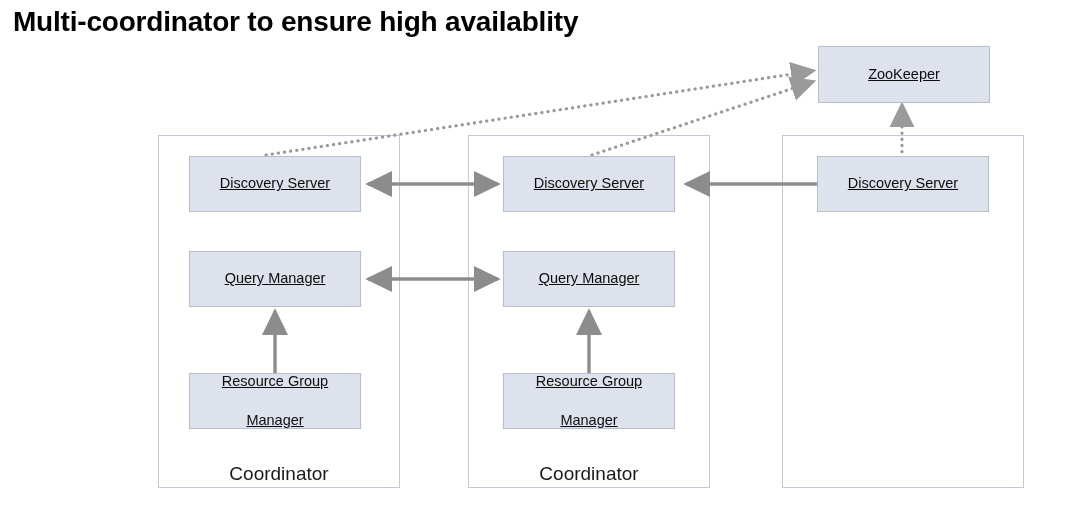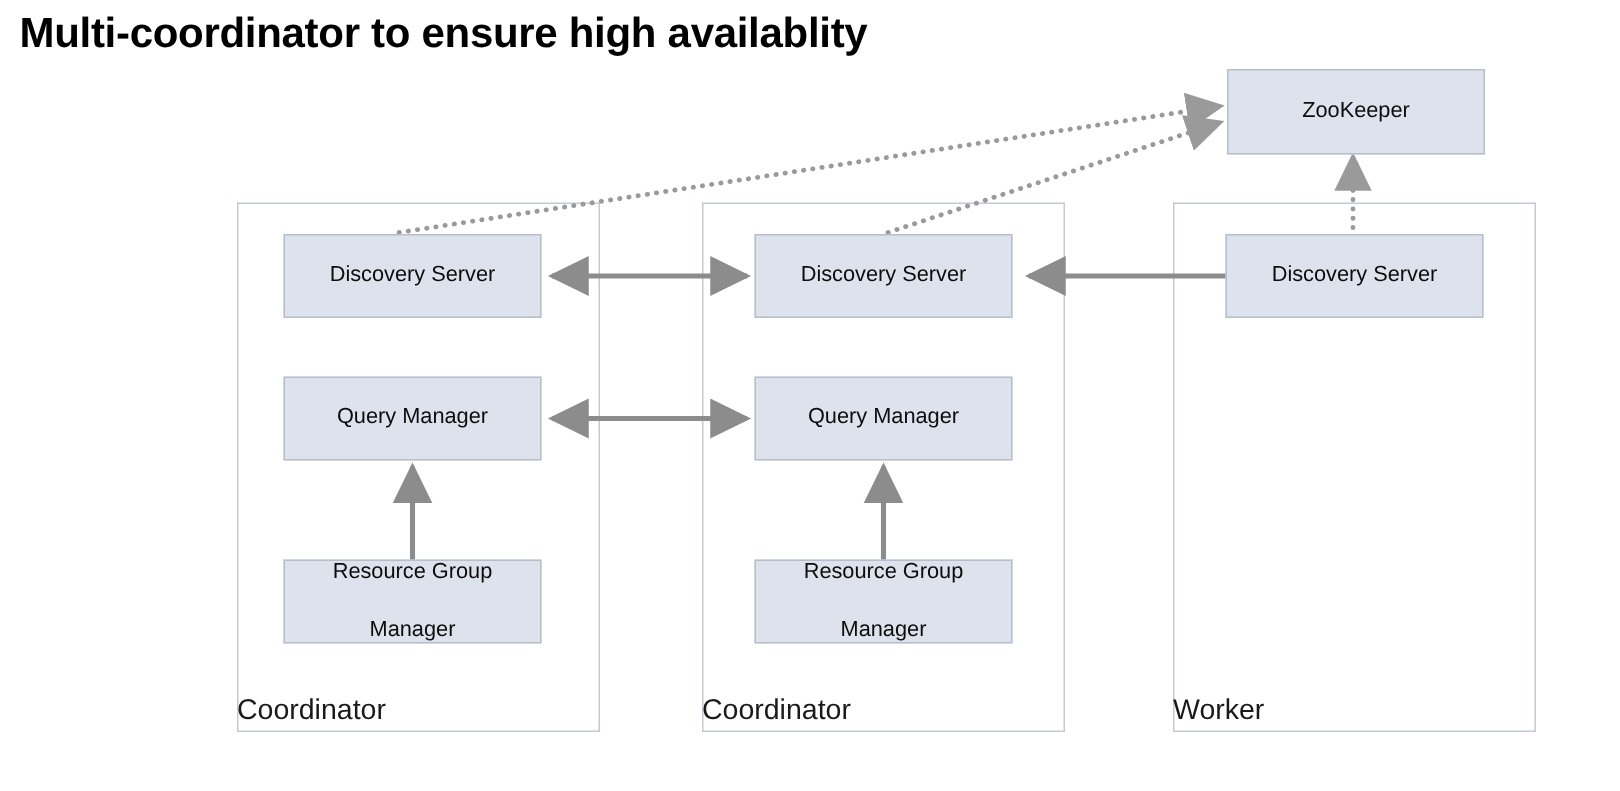--- a/index.html
+++ b/index.html
@@ -38,39 +38,41 @@
 
   .group-box {
     position: absolute;
     box-sizing: border-box;
     border: 1.4px solid #c3cad6;
     background: transparent;
   }
 
   .group-label {
     position: absolute;
+    text-align: center;
     font-size: 19px;
     color: #1a1a1a;
     font-family: "Liberation Sans", sans-serif;
     white-space: nowrap;
   }
 
   .node {
     position: absolute;
     box-sizing: border-box;
     background: #dee2ec;
     border: 1.2px solid #b6bdcd;
     display: flex;
     align-items: center;
     justify-content: center;
     text-align: center;
     font-size: 14.5px;
     line-height: 1.35;
     color: #0d0d0d;
     font-family: "Liberation Sans", sans-serif;
+    text-decoration: underline;
   }
   .node span { display: block; width: 100%; }
 
   svg.edges {
     position: absolute;
     left: 0;
     top: 0;
     width: 1080px;
     height: 527px;
     pointer-events: none;
@@ -146,15 +148,14 @@
     <span>
       <span>Resource Group</span><br>
       <span>Manager</span>
     </span>
   </div>
   <div class="group-label" style="left:468px; top:463px; width:242px;">Coordinator</div>
 
   <div class="node" style="left:817px; top:156px; width:172px; height:56px;">
     <span>Discovery Server</span>
   </div>
-  <div class="group-label" style="left:782px; top:463px; width:242px;">Worker</div>
 
 </div>
 
 </body></html>

